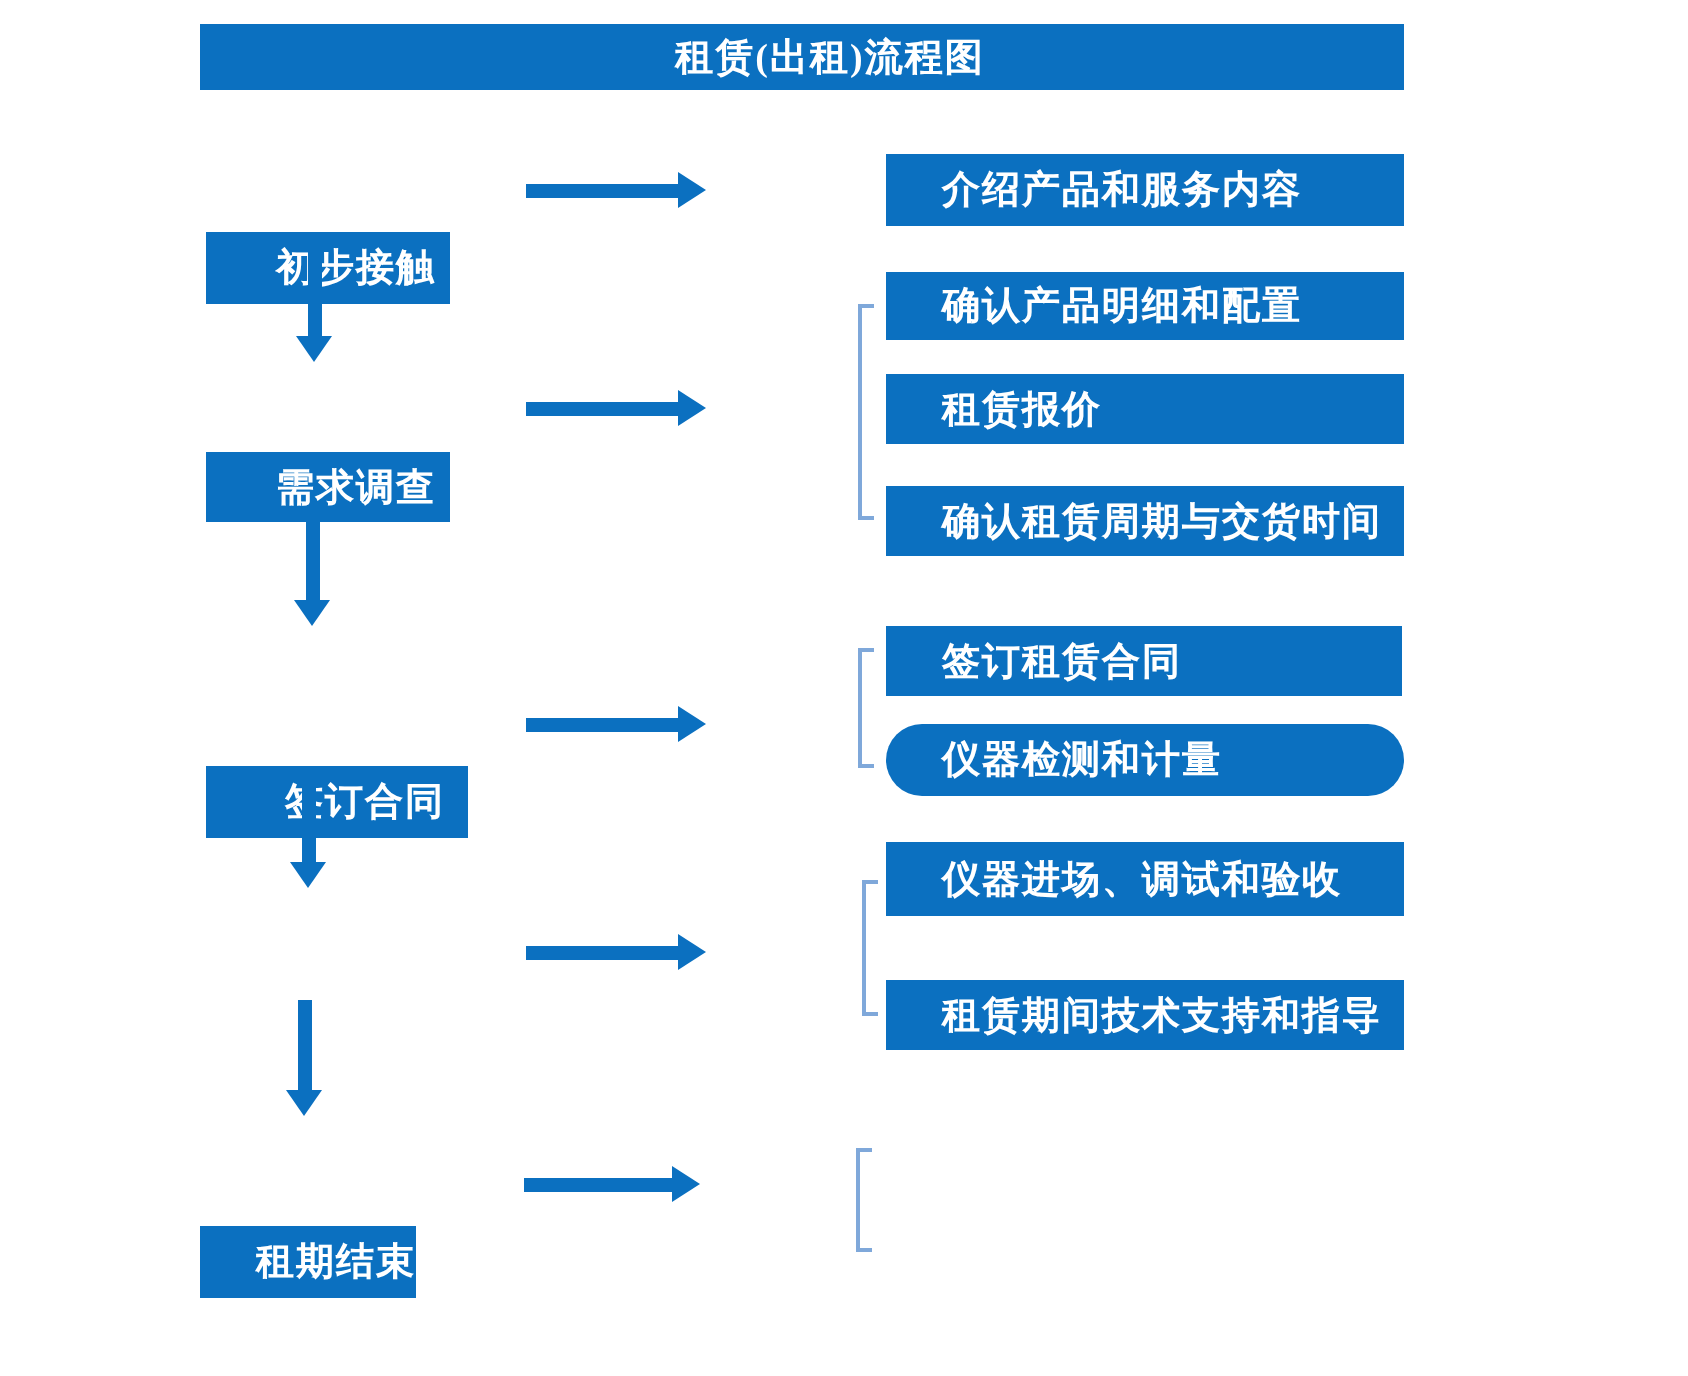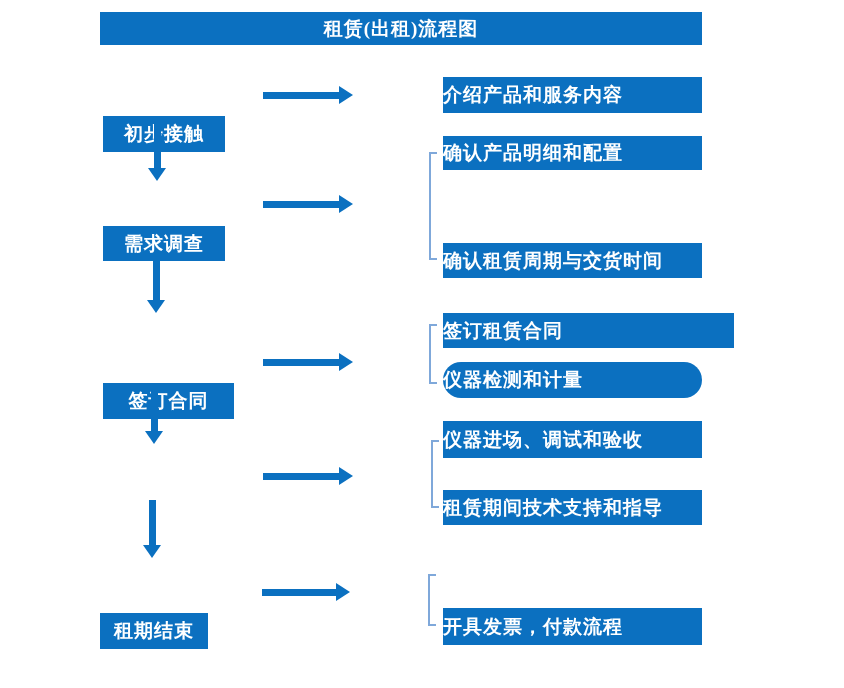--- a/index.html
+++ b/index.html
@@ -19,20 +19,21 @@
     position: absolute;
     background: #0b70c0;
     color: #ffffff;
     font-weight: bold;
     font-size: 19px;
     display: flex;
     align-items: center;
     box-sizing: border-box;
     letter-spacing: 1px;
     white-space: nowrap;
+    padding-left: 28px;
   }
   .title-bar {
     justify-content: center;
   }
   .step-box {
     justify-content: center;
     margin-top: 39px;
   }
   .output-box {
     justify-content: flex-start;
@@ -92,34 +93,35 @@
     <div class="head"></div>
   </div>
 
   <div class="blue-box step-box" style="left:103px; top:187px; width:122px; height:35px;">需求调查</div>
   <div class="h-arrow" style="left:263px; top:195px;">
     <div class="shaft"></div>
     <div class="head"></div>
   </div>
   <div class="bracket" style="left:429px; top:152px; height:108px;"></div>
   <div class="blue-box output-box" style="left:443px; top:136px; width:259px; height:34px;">确认产品明细和配置</div>
+  <div class="blue-box output-box" style="left:443px; top:187px; width:259px; height:35px;">租赁报价</div>
   <div class="blue-box output-box" style="left:443px; top:243px; width:259px; height:35px;text-align:right;">确认租赁周期与交货时间</div>
 
   <div class="v-arrow" style="left:147px; top:256px; height:57px;">
     <div class="shaft"></div>
     <div class="head"></div>
   </div>
 
   <div class="blue-box step-box" style="left:103px; top:344px; width:131px; height:36px;">签订合同</div>
   <div class="h-arrow" style="left:263px; top:353px;">
     <div class="shaft"></div>
     <div class="head"></div>
   </div>
   <div class="bracket" style="left:429px; top:324px; height:60px;"></div>
-  <div class="blue-box output-box" style="left:443px; top:313px; width:291px; height:35px;">签订租赁合同</div>
+  <div class="blue-box output-box" style="left:443px; top:313px; width:258px; height:35px;">签订租赁合同</div>
   <div class="blue-box output-box" style="left:443px; top:362px; width:259px; height:36px;border-radius:18px;">仪器检测和计量</div>
 
   <div class="v-arrow" style="left:145px; top:384px; height:60px;">
     <div class="shaft"></div>
     <div class="head"></div>
   </div>
 
   <div class="h-arrow" style="left:263px; top:467px;">
     <div class="shaft"></div>
     <div class="head"></div>
@@ -132,15 +134,14 @@
     <div class="shaft"></div>
     <div class="head"></div>
   </div>
 
   <div class="blue-box step-box" style="left:100px; top:574px; width:108px; height:36px;">租期结束</div>
   <div class="h-arrow" style="left:262px; top:583px; width:88px;">
     <div class="shaft"></div>
     <div class="head"></div>
   </div>
   <div class="bracket" style="left:428px; top:574px; height:52px;"></div>
-  <div class="blue-box output-box" style="left:443px; top:608px; width:259px; height:37px;">开具发票，付款流程</div>
 
 </div>
 
 </body></html>

